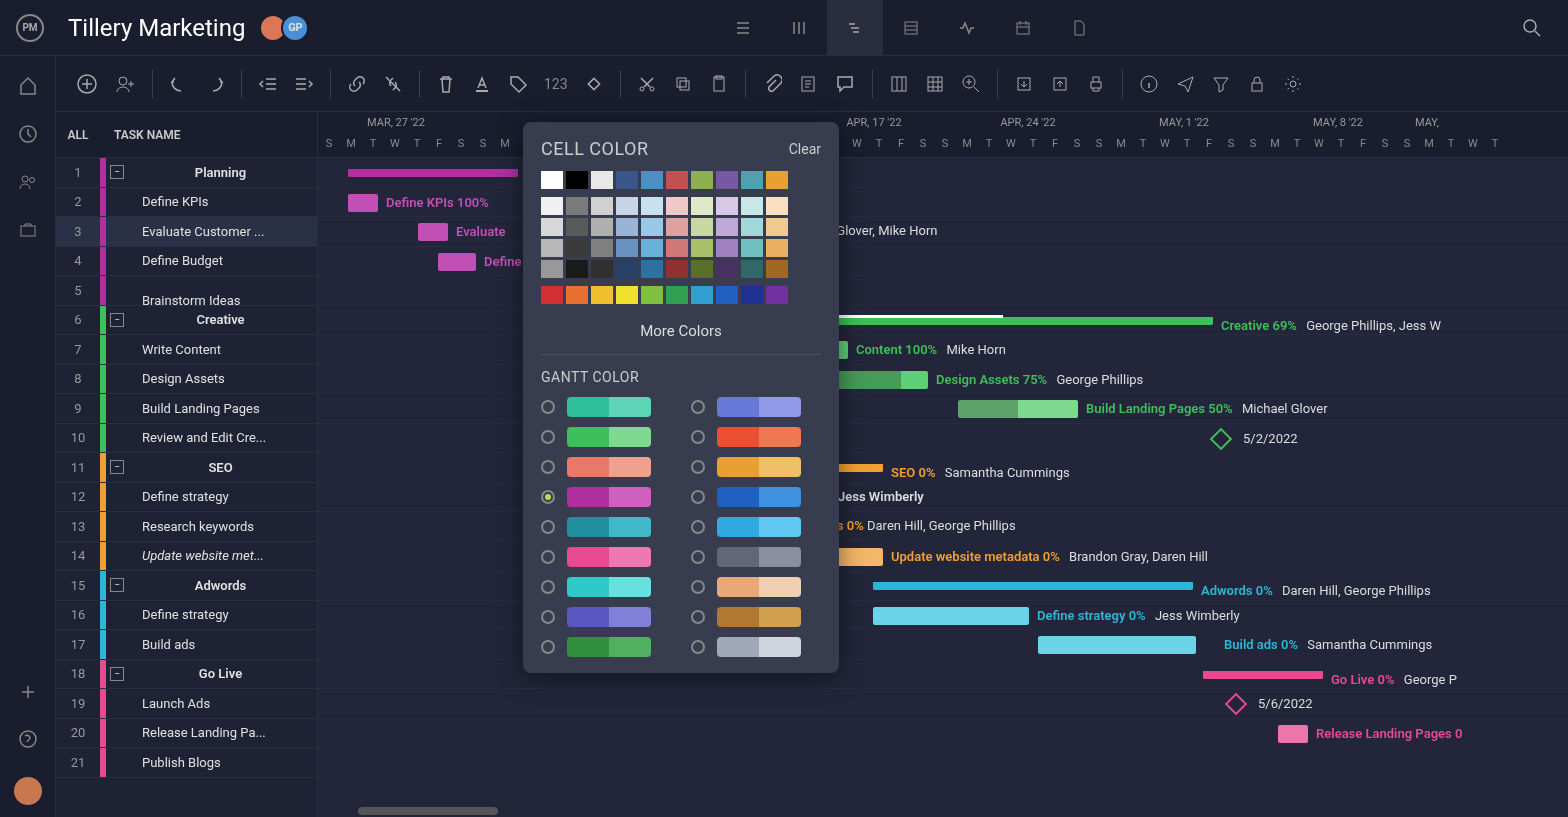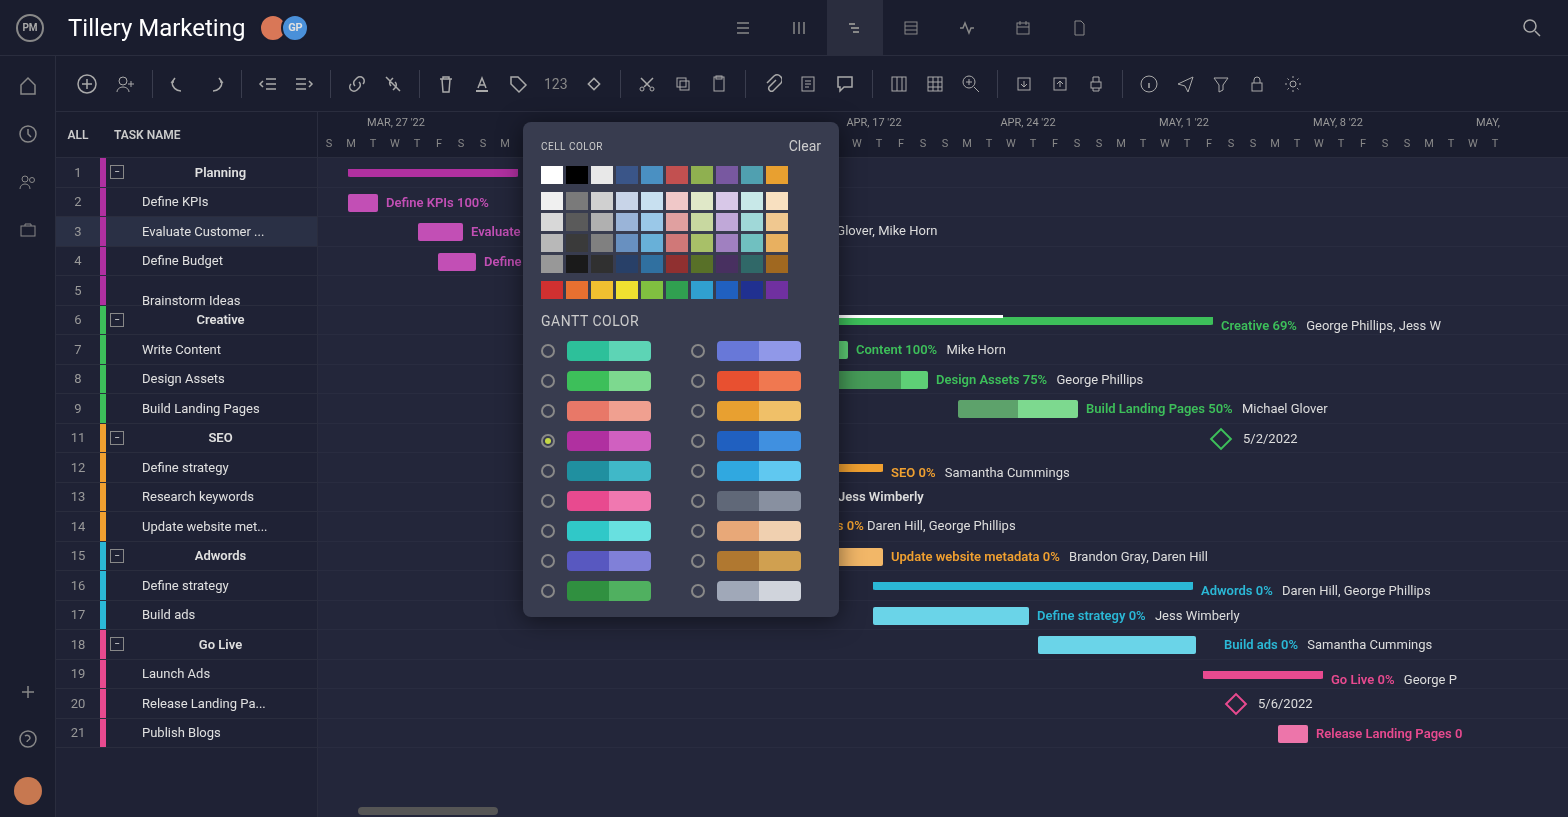--- a/index.html
+++ b/index.html
@@ -290,21 +290,21 @@
   box-shadow: 0 4px 24px rgba(0,0,0,0.5);
   z-index: 100;
 }
 .popup-header {
   display: flex;
   justify-content: space-between;
   align-items: center;
   margin-bottom: 12px;
 }
 .popup-title {
-  font-size: 10px;
+  font-size: 18px;
   color: #ccc;
   letter-spacing: 0.5px;
 }
 .popup-clear {
   font-size: 14px;
   color: #ccc;
   cursor: pointer;
 }
 .cell-grid {
   display: grid;
@@ -713,20 +713,27 @@
         </div>
       </div>
       <div class="task-row">
         <div class="row-num">9</div>
         <div class="color-strip" style="background: rgb(61, 191, 90);"></div>
         <div style="display: flex; align-items: center; flex: 1 1 0%; overflow: hidden;">
           <div class="task-name task-indent">Build Landing Pages</div>
         </div>
       </div>
       <div class="task-row">
+        <div class="row-num">10</div>
+        <div class="color-strip" style="background: rgb(61, 191, 90);"></div>
+        <div style="display: flex; align-items: center; flex: 1 1 0%; overflow: hidden;">
+          <div class="task-name task-indent">Review and Edit Cre...</div>
+        </div>
+      </div>
+      <div class="task-row">
         <div class="row-num">11</div>
         <div class="color-strip" style="background: rgb(240, 160, 48);"></div>
         <div style="display: flex; align-items: center; flex: 1 1 0%; overflow: hidden;">
           <span class="collapse-icon">−</span>
           <div class="task-name bold">SEO</div>
         </div>
       </div>
       <div class="task-row">
         <div class="row-num">12</div>
         <div class="color-strip" style="background: rgb(240, 160, 48);"></div>
@@ -737,21 +744,21 @@
       <div class="task-row">
         <div class="row-num">13</div>
         <div class="color-strip" style="background: rgb(240, 160, 48);"></div>
         <div style="display: flex; align-items: center; flex: 1 1 0%; overflow: hidden;">
           <div class="task-name task-indent">Research keywords</div>
         </div>
       </div>
       <div class="task-row">
         <div class="row-num">14</div>
         <div class="color-strip" style="background: rgb(240, 160, 48);"></div>
-        <div style="display: flex; align-items: flex-start; flex: 1 1 0%; overflow: hidden;">
+        <div style="display: flex; align-items: flex-start; flex: 1 1 0%; overflow: hidden; font-style: italic;">
           <div class="task-name task-indent">Update website met...</div>
         </div>
       </div>
       <div class="task-row">
         <div class="row-num">15</div>
         <div class="color-strip" style="background: rgb(43, 184, 214);"></div>
         <div style="display: flex; align-items: center; flex: 1 1 0%; overflow: hidden;">
           <span class="collapse-icon">−</span>
           <div class="task-name bold">Adwords</div>
         </div>
@@ -803,21 +810,21 @@
 </div>
 
 <div class="gantt-panel">
   <div class="gantt-header">
     <div id="week-labels">
         <div class="week-label" style="left: 78px;">MAR, 27 '22</div>
         <div class="week-label" style="left: 556px;">APR, 17 '22</div>
         <div class="week-label" style="left: 710px;">APR, 24 '22</div>
         <div class="week-label" style="left: 866px;">MAY, 1 '22</div>
         <div class="week-label" style="left: 1020px;">MAY, 8 '22</div>
-        <div class="week-label" style="left: 1170px;">MAY,</div>
+        <div class="week-label" style="left: 1109px;">MAY,</div>
       </div>
     <div class="day-row" id="day-row">
         <div class="day-cell">S</div>
         <div class="day-cell">M</div>
         <div class="day-cell">T</div>
         <div class="day-cell">W</div>
         <div class="day-cell">T</div>
         <div class="day-cell">F</div>
         <div class="day-cell">S</div>
         <div class="day-cell">S</div>
@@ -872,21 +879,21 @@
   <div class="gantt-body" id="gantt-body">
       <div class="gantt-row">
         <div class="gbar gbar-summary" style="left: 30px; width: 170px; background: rgb(176, 48, 160); border-top-color: rgb(176, 48, 160);"></div>
       </div>
       <div class="gantt-row">
         <div class="gbar" style="left: 30px; width: 30px; background: rgb(194, 79, 181);">
           <div class="gbar-label" style="color: rgb(194, 79, 181);"><span>Define KPIs</span> <span class="pct">100%</span></div>
         </div>
       </div>
       <div class="gantt-row">
-        <div class="gbar" style="left: 100px; width: 45px; background: rgb(194, 79, 181);">
+        <div class="gbar" style="left: 100px; width: 30px; background: rgb(194, 79, 181);">
           <div class="gbar-label" style="color: rgb(194, 79, 181);"><span>Evaluate</span></div>
         </div>
         <div style="position: absolute; left: 505px; top: 6px; font-size: 13px; color: rgb(221, 221, 221);">el Glover, Mike Horn</div>
       </div>
       <div class="gantt-row">
         <div class="gbar" style="left: 120px; width: 38px; background: rgb(194, 79, 181);">
           <div class="gbar-label" style="color: rgb(194, 79, 181);"><span>Define</span></div>
         </div>
       </div>
       <div class="gantt-row"></div>
@@ -1046,20 +1053,21 @@
       <div class="cell-swatch" style="background: rgb(232, 112, 48);"></div>
       <div class="cell-swatch" style="background: rgb(240, 192, 48);"></div>
       <div class="cell-swatch" style="background: rgb(240, 224, 48);"></div>
       <div class="cell-swatch" style="background: rgb(128, 192, 64);"></div>
       <div class="cell-swatch" style="background: rgb(48, 160, 80);"></div>
       <div class="cell-swatch" style="background: rgb(48, 160, 208);"></div>
       <div class="cell-swatch" style="background: rgb(32, 96, 192);"></div>
       <div class="cell-swatch" style="background: rgb(32, 48, 144);"></div>
       <div class="cell-swatch" style="background: rgb(112, 48, 160);"></div>
     </div>
+  <div class="more-colors">More Colors</div>
   <div class="gantt-color-title">GANTT COLOR</div>
   <div class="gantt-color-grid" id="gantt-color-grid">
       <div class="gantt-color-row">
         <div class="radio"></div>
         <div class="gantt-swatch">
           <div style="background: rgb(45, 192, 154);"></div>
           <div style="background: rgb(93, 212, 181);"></div>
         </div>
       </div>
       <div class="gantt-color-row">

